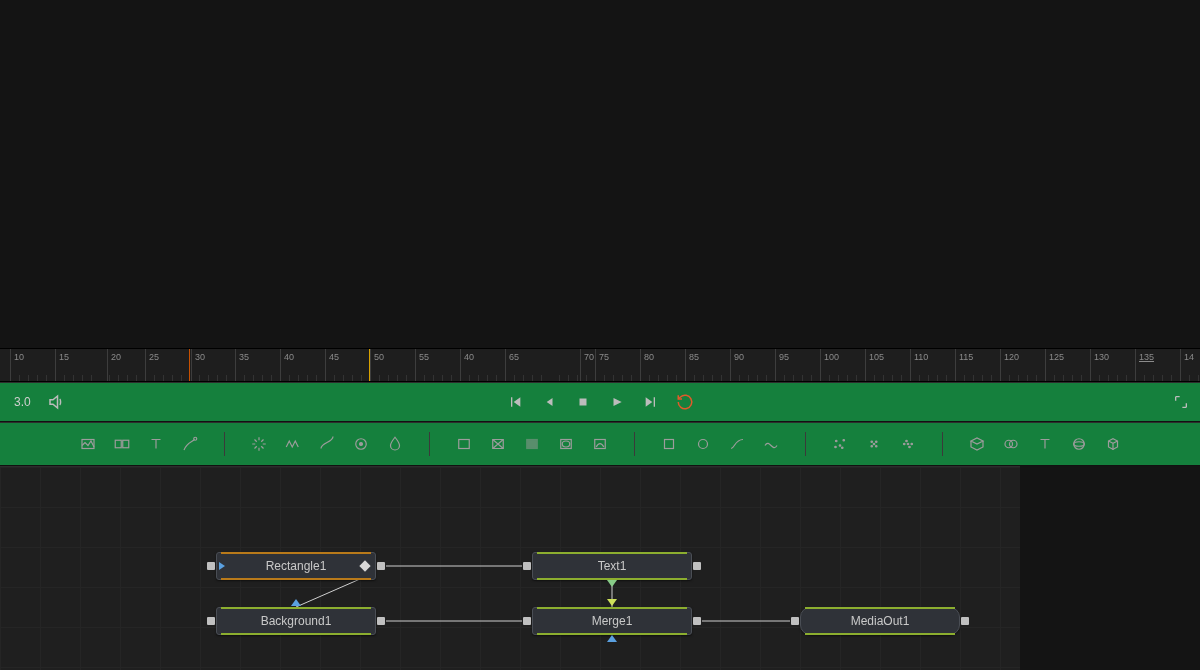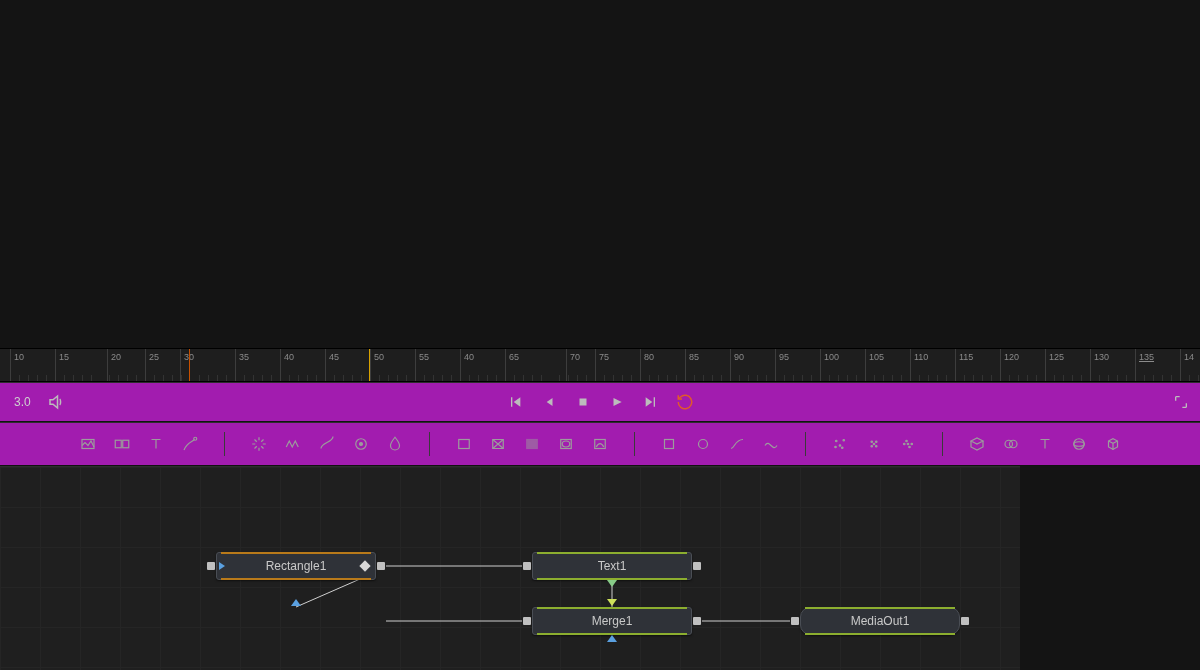--- a/index.html
+++ b/index.html
@@ -36,21 +36,21 @@
   }
   .ruler .tick.minor { height:6px; top:auto; bottom:0; border-left:1px solid #333; padding:0; }
   .ruler .playhead {
     position:absolute; top:0; bottom:0; width:0; border-left:1px solid #c75000;
   }
   .ruler .keymark {
     position:absolute; top:0; bottom:0; width:0; border-left:1px solid #d8a100;
   }
 
   
-  .bar { display:flex; align-items:center; height:40px; background:#a21caf; border-bottom:1px solid #111; border-top:1px solid #2d2d2d;text-align:right; }
+  .bar { display:flex; align-items:center; height:40px; background:#15803d; border-bottom:1px solid #111; border-top:1px solid #2d2d2d;text-align:right; }
   .transport { justify-content:space-between; padding:0 8px; }
   .transport .left-group, .transport .center-group, .transport .right-group { display:flex; align-items:center; gap:8px; }
   .transport .center-group { position:absolute; left:50%; transform:translateX(-50%); display:flex; gap:12px; }
   .transport { position:relative; }
   .zoom-readout { color:#cfcfcf; font-size:12px; padding:4px 6px; border-radius:2px; }
   .icon-btn {
     width:22px; height:22px; display:flex; align-items:center; justify-content:center; cursor:pointer; color:#bcbcbc;
   }
   .icon-btn svg { display:block; }
   .icon-btn.loop { color:#e05a2b; }
@@ -121,21 +121,21 @@
     <div class="tick" style="left: 107px;">20</div>
     <div class="tick minor" style="left: 109px;"></div>
     <div class="tick minor" style="left: 118px;"></div>
     <div class="tick minor" style="left: 127px;"></div>
     <div class="tick minor" style="left: 136px;"></div>
     <div class="tick" style="left: 145px;">25</div>
     <div class="tick minor" style="left: 154px;"></div>
     <div class="tick minor" style="left: 163px;"></div>
     <div class="tick minor" style="left: 172px;"></div>
     <div class="tick minor" style="left: 181px;"></div>
-    <div class="tick" style="left: 180px;">30</div>
+    <div class="tick" style="left: 191px;">30</div>
     <div class="tick minor" style="left: 199px;"></div>
     <div class="tick minor" style="left: 208px;"></div>
     <div class="tick minor" style="left: 217px;"></div>
     <div class="tick minor" style="left: 226px;"></div>
     <div class="playhead" style="left: 189px;"></div>
     <div class="tick" style="left: 235px;">35</div>
     <div class="tick minor" style="left: 244px;"></div>
     <div class="tick minor" style="left: 253px;"></div>
     <div class="tick minor" style="left: 262px;"></div>
     <div class="tick minor" style="left: 271px;"></div>
@@ -163,21 +163,21 @@
     <div class="tick" style="left: 460px;">40</div>
     <div class="tick minor" style="left: 469px;"></div>
     <div class="tick minor" style="left: 478px;"></div>
     <div class="tick minor" style="left: 487px;"></div>
     <div class="tick minor" style="left: 496px;"></div>
     <div class="tick" style="left: 505px;">65</div>
     <div class="tick minor" style="left: 514px;"></div>
     <div class="tick minor" style="left: 523px;"></div>
     <div class="tick minor" style="left: 532px;"></div>
     <div class="tick minor" style="left: 541px;"></div>
-    <div class="tick" style="left: 566px;">70</div>
+    <div class="tick" style="left: 580px;">70</div>
     <div class="tick minor" style="left: 559px;"></div>
     <div class="tick minor" style="left: 568px;"></div>
     <div class="tick minor" style="left: 577px;"></div>
     <div class="tick minor" style="left: 586px;"></div>
     <div class="tick" style="left: 595px;">75</div>
     <div class="tick minor" style="left: 604px;"></div>
     <div class="tick minor" style="left: 613px;"></div>
     <div class="tick minor" style="left: 622px;"></div>
     <div class="tick minor" style="left: 631px;"></div>
     <div class="tick" style="left: 640px;">80</div>
@@ -485,20 +485,27 @@
   </svg>
 <div class="node" style="left: 216px; top: 85px;">
       <div class="bar-top" style="background: rgb(185, 122, 26);"></div>
       <div class="bar-bot" style="background: rgb(185, 122, 26);"></div>
       <div class="label">Rectangle1</div>
       <div class="handle-l"></div>
       <div class="handle-r"></div>
       <div class="key-diamond"></div>
       <div class="arrow-in"></div>
     </div>
+    <div class="node" style="left: 216px; top: 140px;">
+      <div class="bar-top" style="background: rgb(140, 174, 47);"></div>
+      <div class="bar-bot" style="background: rgb(140, 174, 47);"></div>
+      <div class="label">Background1</div>
+      <div class="handle-l"></div>
+      <div class="handle-r"></div>
+    </div>
     <div class="port-tri up" style="left: 291px; top: 132px;"></div>
     <div class="node" style="left: 532px; top: 85px;">
       <div class="bar-top" style="background: rgb(140, 174, 47);"></div>
       <div class="bar-bot" style="background: rgb(140, 174, 47);"></div>
       <div class="label">Text1</div>
       <div class="handle-l"></div>
       <div class="handle-r"></div>
     </div>
     <div class="port-tri down" style="left: 607px; top: 113px;"></div>
     <div class="node" style="left: 532px; top: 140px;">

